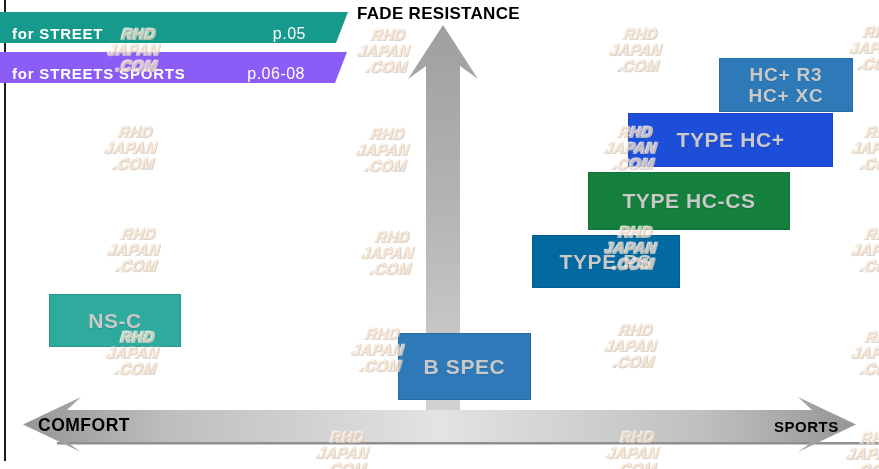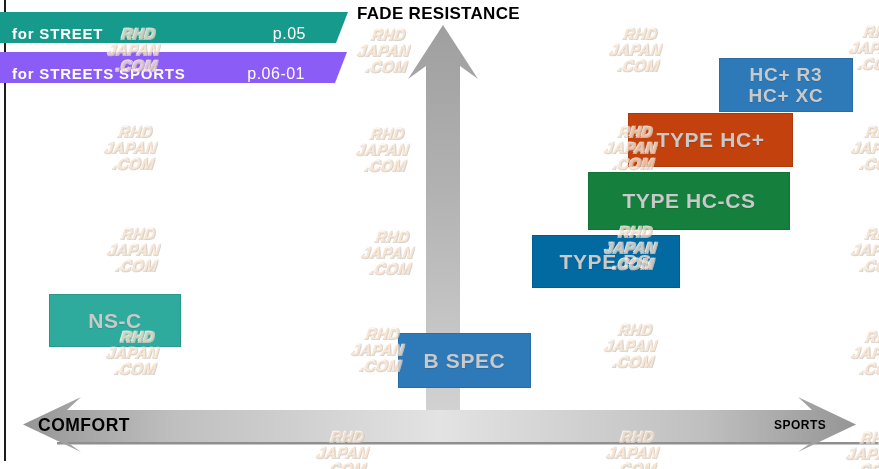--- a/index.html
+++ b/index.html
@@ -16,21 +16,21 @@
     position:absolute;left:0;display:flex;align-items:center;justify-content:space-between;
     padding:12px 42px 0 12px;box-sizing:border-box;
     clip-path:polygon(0 0,100% 0,calc(100% - 12px) 100%,0 100%);
   }
   .b-label{color:#ffffff;font-size:15px;font-weight:bold;letter-spacing:0.8px;white-space:nowrap;}
   .b-page{color:#ffffff;font-size:16px;font-weight:400;letter-spacing:0.5px;white-space:nowrap;margin-left:41px;}
   
   .axis-label{position:absolute;color:#000000;font-weight:bold;white-space:nowrap;}
   #fade-label{left:357px;top:4px;font-size:17px;letter-spacing:0.3px;}
   #comfort-label{left:38px;top:415px;font-size:17.5px;letter-spacing:0.5px;}
-  #sports-label{left:774px;top:418px;font-size:12px;letter-spacing:0.5px;}
+  #sports-label{left:774px;top:418px;font-size:15px;letter-spacing:0.5px;}
   
   .product-box{
     position:absolute;display:flex;flex-direction:column;align-items:center;justify-content:center;
     border:1px solid rgba(0,0,0,0.10);box-sizing:border-box;
   }
   .product-label{
     color:#c9c9c9;font-weight:bold;font-size:21px;letter-spacing:0.6px;line-height:24px;
     white-space:nowrap;text-shadow:0 1px 1px rgba(0,0,0,0.12);
   }
   .product-box.multi .product-label{font-size:19px;line-height:21px;letter-spacing:0.8px;}
@@ -75,41 +75,41 @@
   </svg>
 
   <div id="left-rule"></div>
 
   <div class="banner" style="top: 12px; width: 348px; height: 31px; background: rgb(22, 154, 140);">
     <span class="b-label">for STREET</span>
     <span class="b-page">p.05</span>
   </div>
   <div class="banner" style="top: 52px; width: 347px; height: 31px; background: #8b5cf6;">
     <span class="b-label">for STREETS SPORTS</span>
-    <span class="b-page">p.06-01</span>
+    <span class="b-page">p.06-08</span>
   </div>
 
   <div id="comfort-label" class="axis-label">COMFORT</div>
   <div id="fade-label" class="axis-label">FADE RESISTANCE</div>
   <div id="sports-label" class="axis-label">SPORTS</div>
 
   <div id="products">
       <div class="product-box" style="left: 49px; top: 294px; width: 132px; height: 53px; background: rgb(47, 171, 157);">
         <div class="product-label">NS-C</div>
       </div>
-      <div class="product-box" style="left: 398px; top: 333px; width: 133px; height: 55px; background: rgb(46, 122, 184);">
+      <div class="product-box" style="left: 398px; top: 333px; width: 133px; height: 67px; background: rgb(46, 122, 184);">
         <div class="product-label">B SPEC</div>
       </div>
       <div class="product-box" style="left: 532px; top: 235px; width: 148px; height: 53px; background: #0369a1;">
         <div class="product-label">TYPE PS</div>
       </div>
       <div class="product-box" style="left: 588px; top: 172px; width: 202px; height: 58px; background: #15803d;">
         <div class="product-label">TYPE HC-CS</div>
       </div>
-      <div class="product-box" style="left: 628px; top: 113px; width: 165px; height: 54px; background: #c2410c;">
+      <div class="product-box" style="left: 628px; top: 113px; width: 205px; height: 54px; background: #1d4ed8;">
         <div class="product-label">TYPE HC+</div>
       </div>
       <div class="product-box multi" style="left: 719px; top: 58px; width: 134px; height: 54px; background: rgb(46, 122, 184);">
         <div class="product-label">HC+ R3</div>
         <div class="product-label">HC+ XC</div>
       </div>
     </div>
 
   <div id="watermarks">
       <div class="wm" style="left: 100px; top: 26px;">

